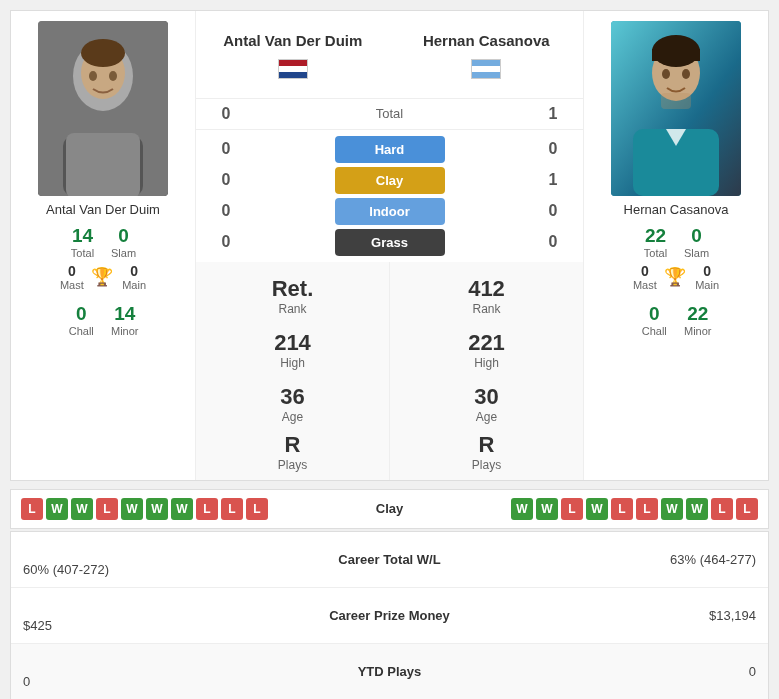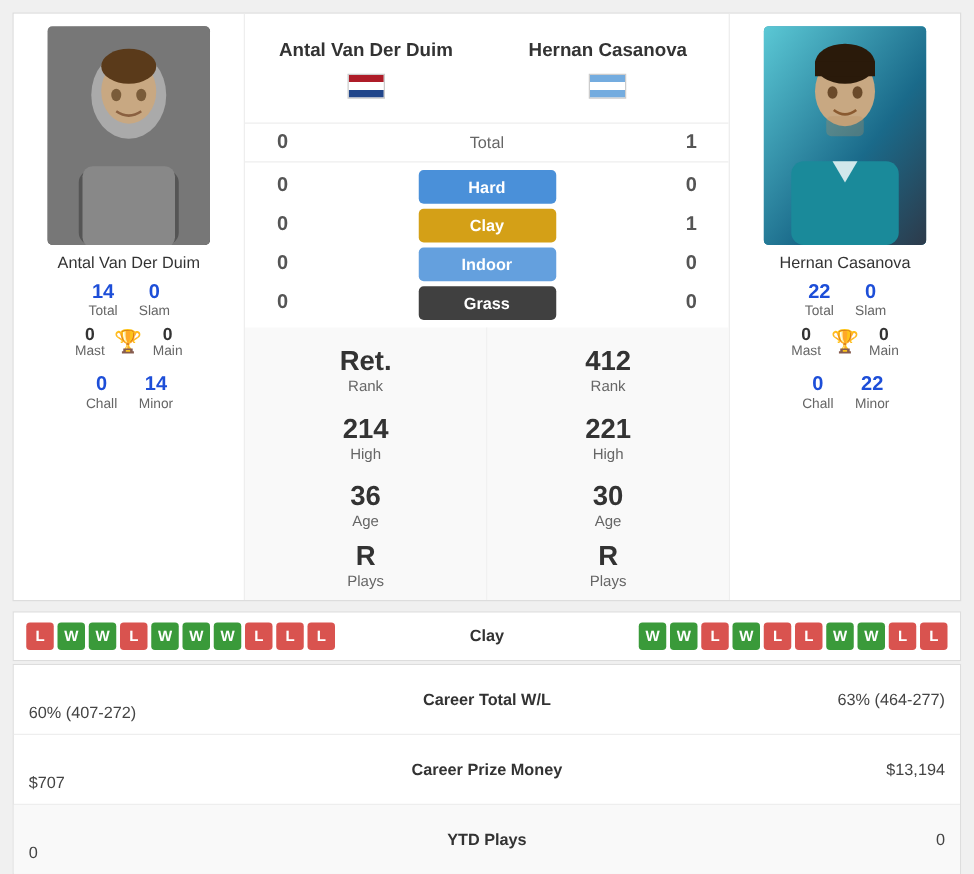--- a/index.html
+++ b/index.html
@@ -263,23 +263,23 @@
       gap: 4px 16px;
       margin-top: 8px;
       padding: 0 8px;
     }
 
     .stat-cell {
       text-align: center;
     }
 
     .stat-num {
-      font-size: 16px;
-      font-weight: bold;
-      color: #1d4ed8;
+      font-size: 19px;
+      font-weight: bold;
+      color: #15803d;
     }
 
     .stat-lbl {
       font-size: 11px;
       color: #666;
     }
 
     .trophy-row {
       display: flex;
       align-items: center;
@@ -563,21 +563,21 @@
       </div>
   </div>
 
   <div class="stats-table">
     <div class="stats-row">
       <div class="stats-left-val">60% (407-272)</div>
       <div class="stats-row-label">Career Total W/L</div>
       <div class="stats-right-val">63% (464-277)</div>
     </div>
     <div class="stats-row">
-      <div class="stats-left-val">$707</div>
+      <div class="stats-left-val">$425</div>
       <div class="stats-row-label">Career Prize Money</div>
       <div class="stats-right-val">$13,194</div>
     </div>
     <div class="stats-row alt">
       <div class="stats-left-val">0</div>
       <div class="stats-row-label">YTD Plays</div>
       <div class="stats-right-val">0</div>
     </div>
   </div>
 

